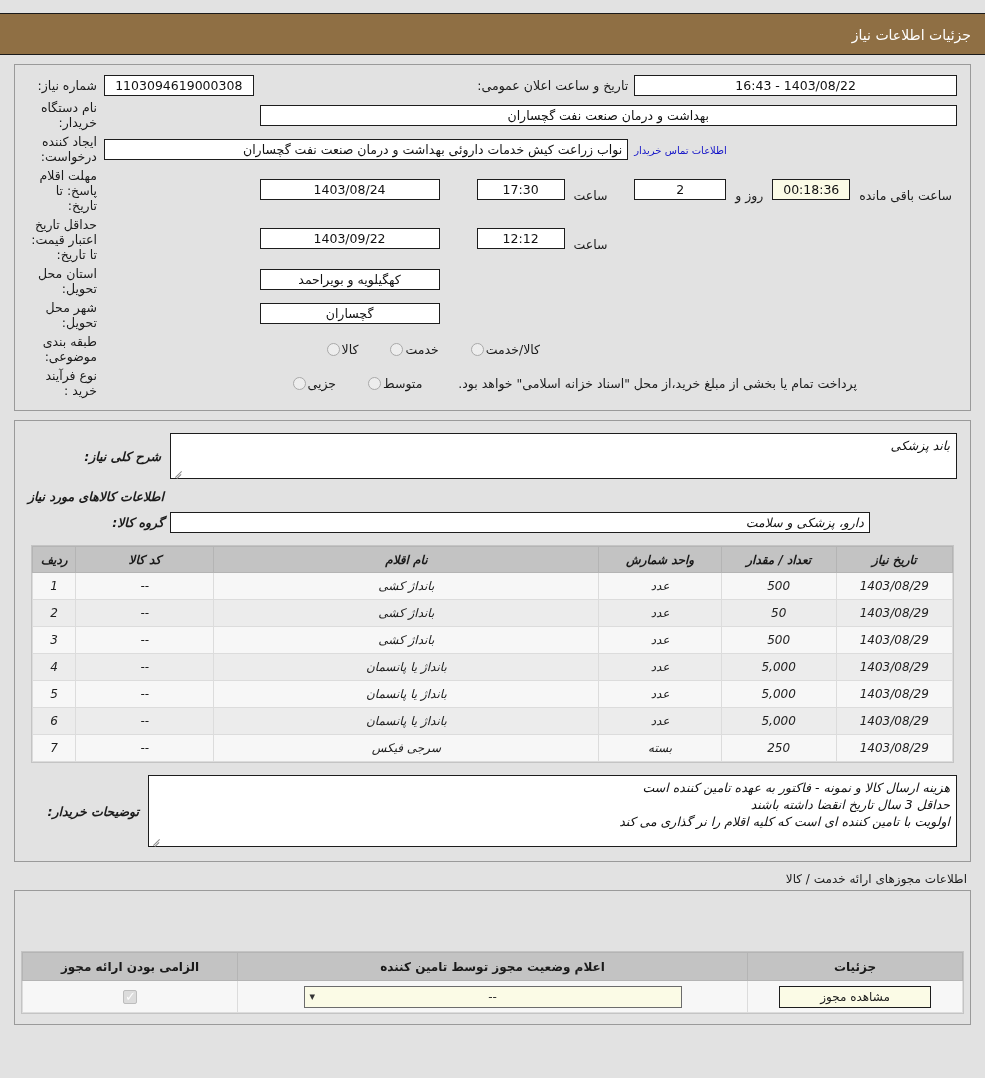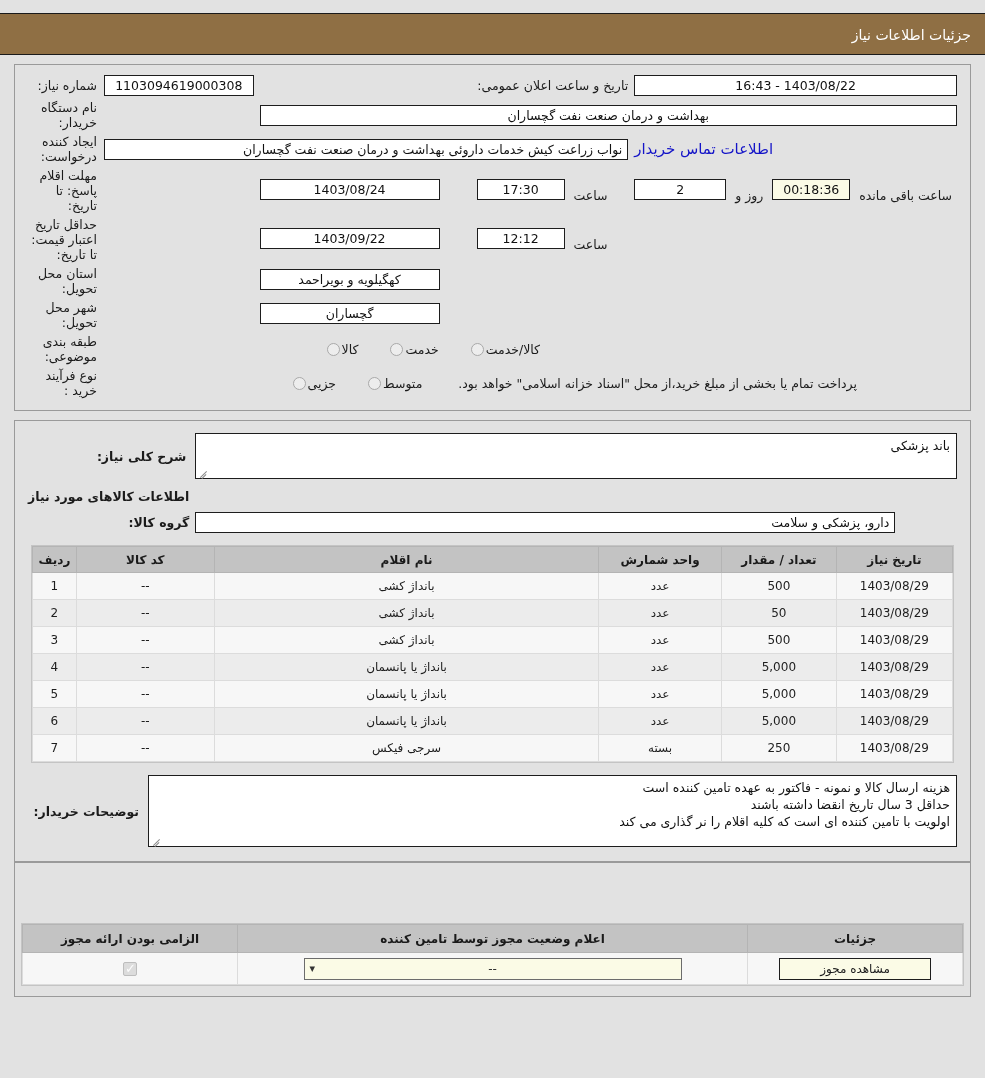--- a/index.html
+++ b/index.html
@@ -63,21 +63,21 @@
   }
 
   
   .panel {
     position: relative; z-index: 1;
     margin: 9px 14px 0 14px;
     border: 1px solid #9a9a9a;
     background: #e2e2e2;
     padding: 8px 10px 10px 10px;
   }
-  .panel.flush { padding: 10px 10px 12px 10px; }
+  .panel.flush { padding: 10px 10px 12px 10px; font-style: italic; }
 
   table.form { width: 100%; border-collapse: collapse; }
   table.form td { padding: 2px 3px; vertical-align: middle; font-size: 12.5px; color: #1b1b1b; }
 
   .lbl {
     text-align: right; white-space: normal;
     font-size: 12.5px; color: #1c1c1c;
     width: 118px; padding-right: 4px !important;
     line-height: 15px;
   }
@@ -92,21 +92,21 @@
     padding: 0 5px;
     text-align: center;
     overflow: hidden; white-space: nowrap;
   }
   .fld.rtlstart { text-align: right; }
   .fld.yellow { background: #fbfbe6; }
 
   .inline-lbl { font-size: 12.5px; color: #1c1c1c; padding: 0 5px; white-space: nowrap; }
 
   .link {
-    color: #1414c8; font-size: 15px; white-space: nowrap; cursor: pointer;
+    color: #1414c8; font-size: 10px; white-space: nowrap; cursor: pointer;
   }
 
   
   .radio {
     display: inline-block; width: 13px; height: 13px;
     border: 1px solid #a9a9a9; border-radius: 50%;
     background: #ededed; vertical-align: -2px;
     margin: 0 2px;
   }
   .radio-row { font-size: 12.5px; color: #1c1c1c; white-space: nowrap; }
@@ -441,20 +441,21 @@
             <span id="buyer-notes-text">هزینه ارسال کالا و نمونه - فاکتور به عهده تامین کننده است<br>حداقل 3 سال تاریخ انقضا داشته باشند<br>اولویت با تامین کننده ای است که کلیه اقلام را نر گذاری می کند</span>
             <span class="resizer"></span>
           </div>
         </td>
         <td class="sec-title" style="width:120px;padding-right:6px;vertical-align:middle;">توضیحات خریدار:</td>
       </tr>
     </tbody>
       </table>
   </div>
 
+  <div class="lic-caption">اطلاعات مجوزهای ارائه خدمت / کالا</div>
   <div class="lic-panel">
     <div class="lic-grid-wrap">
       <table class="licgrid">
         <thead>
           <tr>
             <th style="width:215px;">جزئیات</th>
             <th>اعلام وضعیت مجوز توسط تامین کننده</th>
             <th style="width:215px;">الزامی بودن ارائه مجوز</th>
           </tr>
         </thead>

